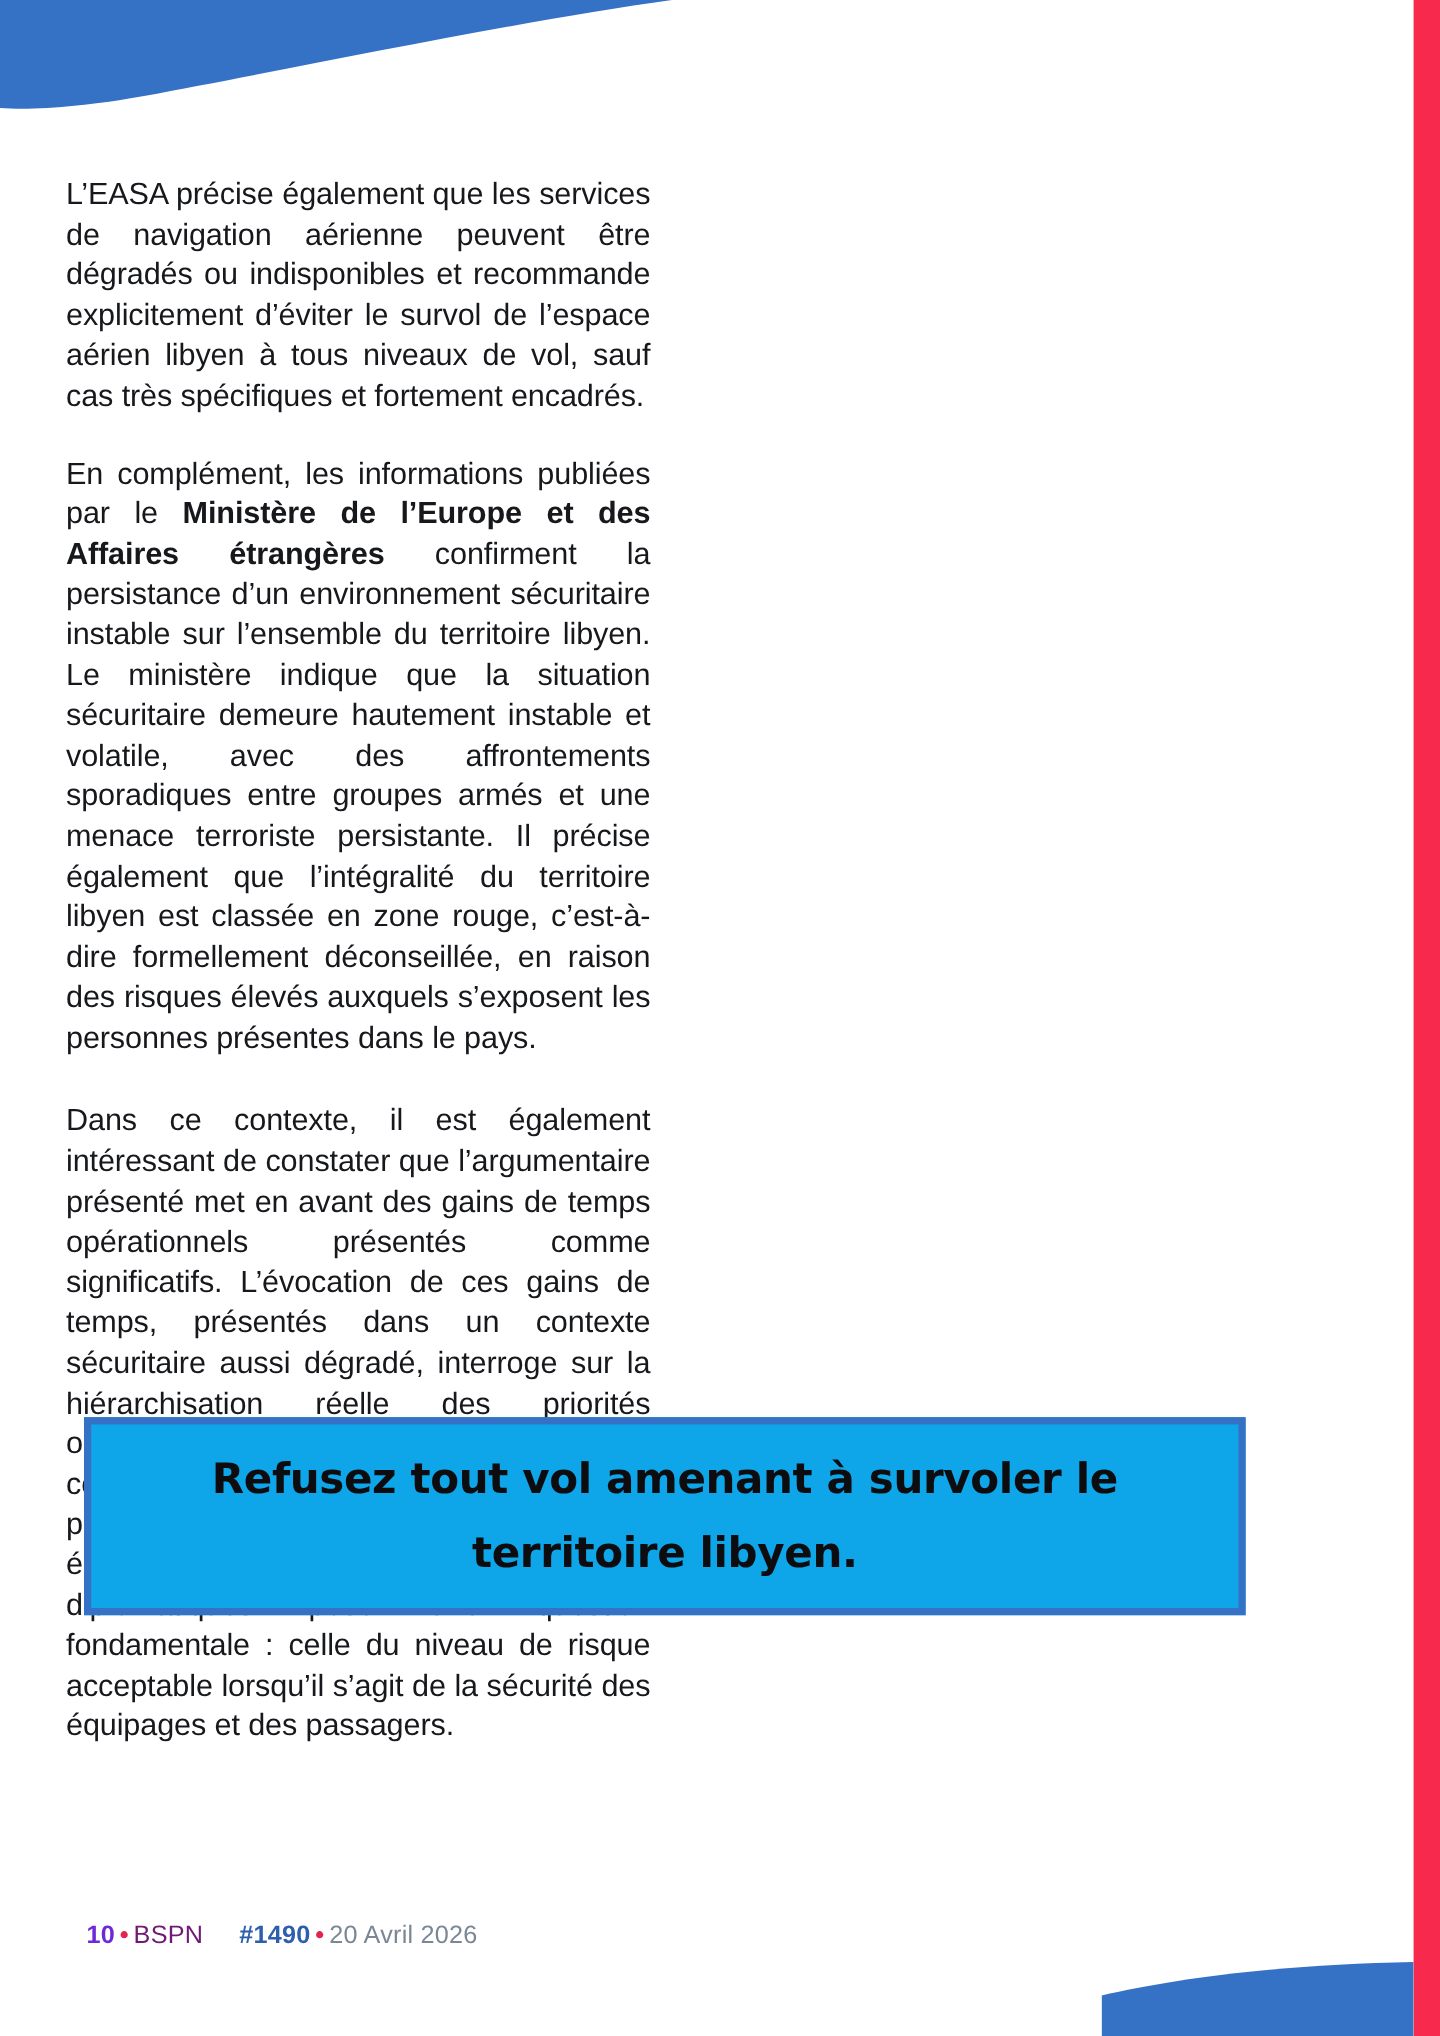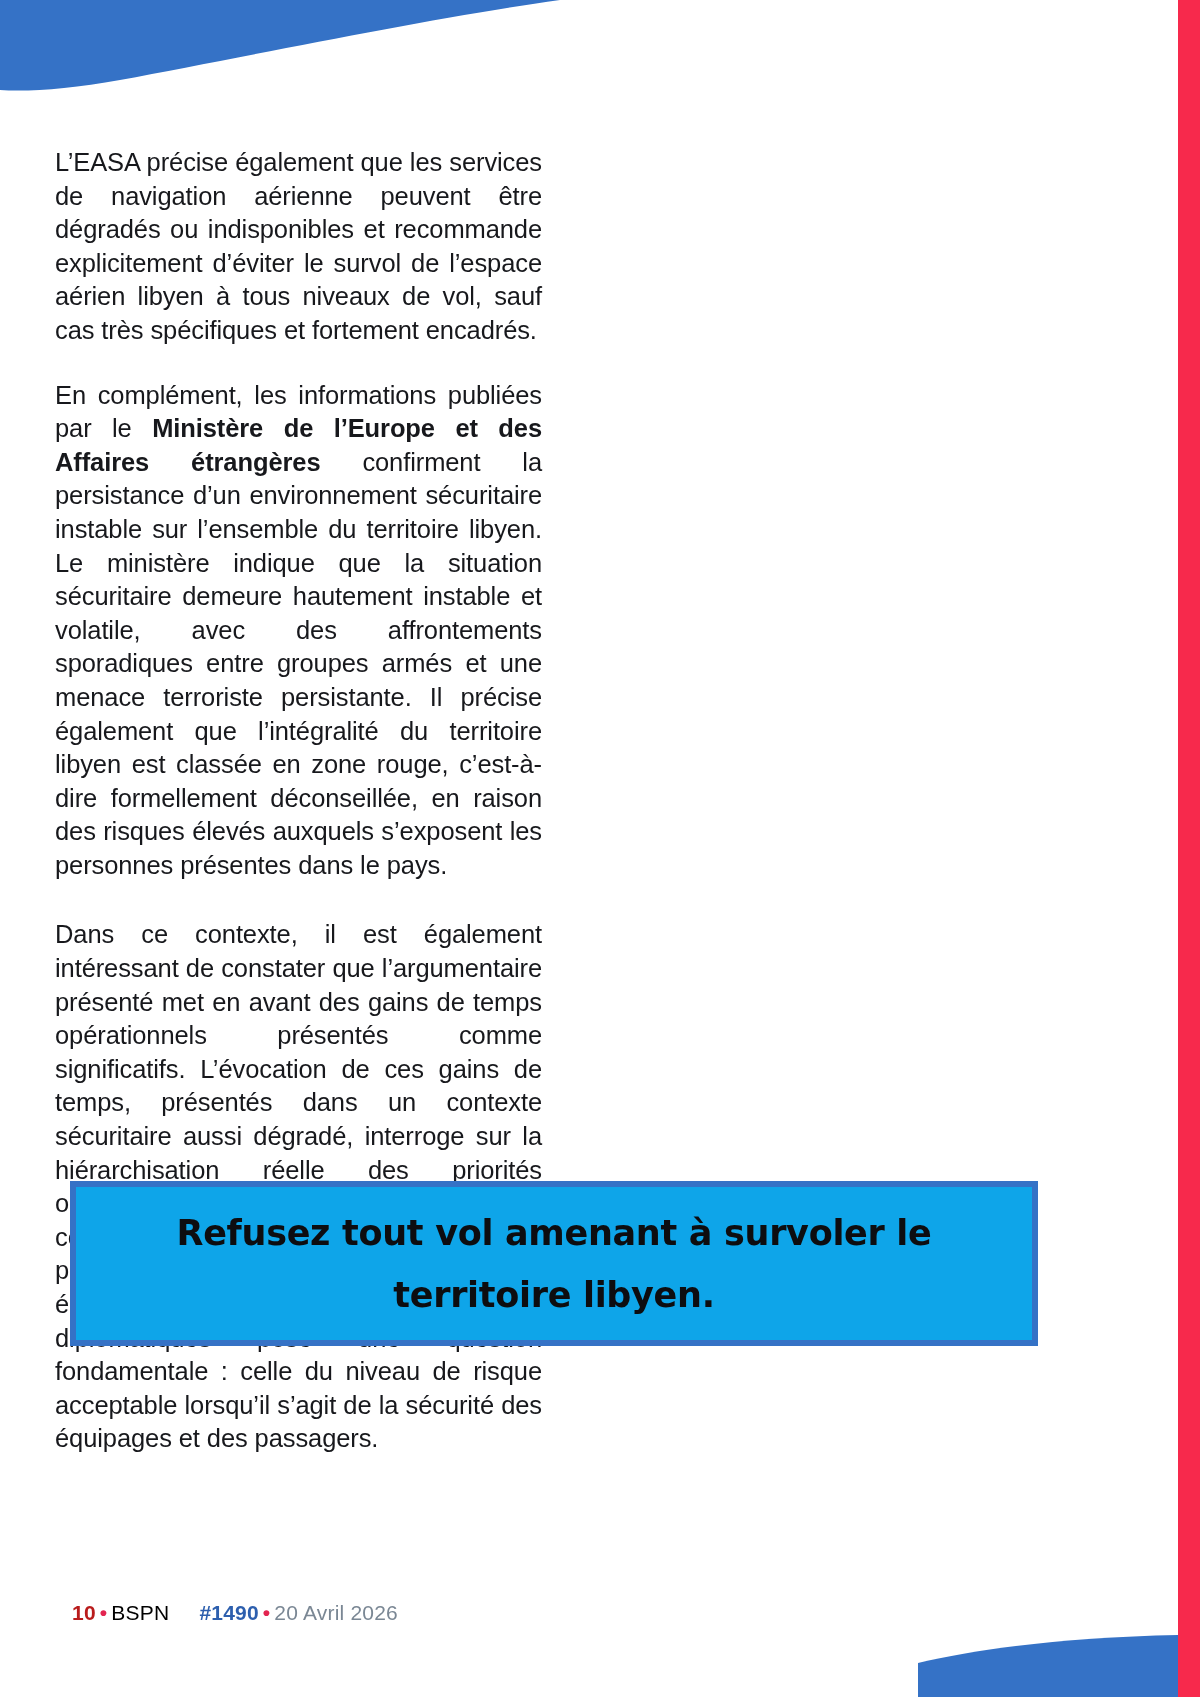--- a/index.html
+++ b/index.html
@@ -121,31 +121,31 @@
     left: 72px;
     top: 1600px;
     font-size: 21px;
     line-height: 26px;
     letter-spacing: 0.2px;
     white-space: nowrap;
   }
 
   .footer-page-number {
     font-weight: 700;
-    color: #b91c1c;
+    color: #6d28d9;
   }
 
   .footer-dot {
     color: #E32450;
     font-weight: 700;
     padding: 0 4px;
   }
 
   .footer-publication {
-    color: #000000;
+    color: #701a75;
     font-weight: 400;
   }
 
   .footer-issue {
     color: #2D5FAE;
     font-weight: 700;
     margin-left: 24px;
   }
 
   .footer-date {

